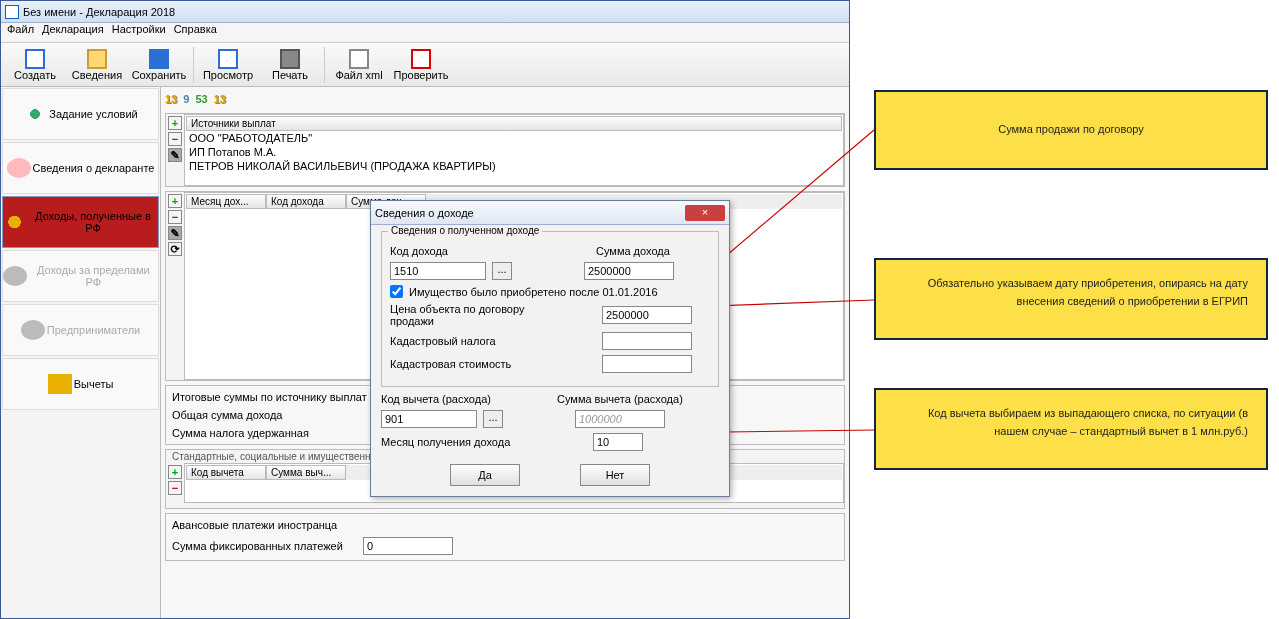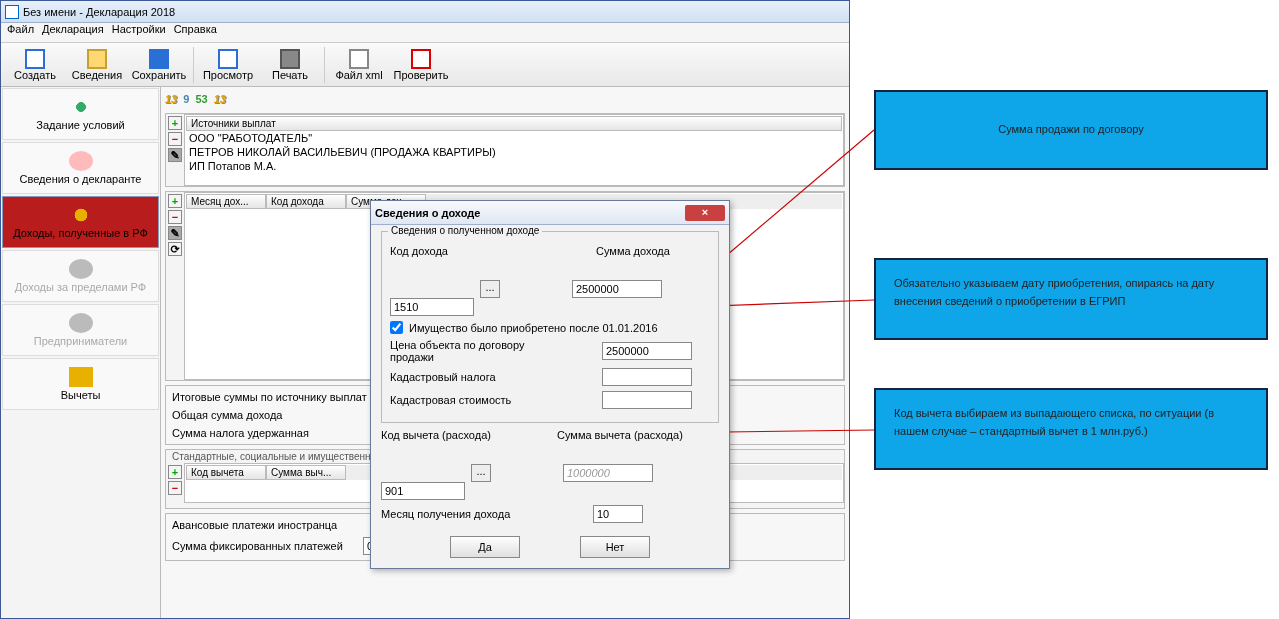--- a/index.html
+++ b/index.html
@@ -14,33 +14,33 @@
 .tool-btn .ic { width: 20px; height: 20px; border: 2px solid #2a6fd6; background: #fff; }
 .tool-btn .ic.folder { background: #ffd873; border-color: #c8a030; }
 .tool-btn .ic.save { background: #2a6fd6; }
 .tool-btn .ic.print { background: #888; border-color: #555; }
 .tool-btn .ic.xml { background: #fff; border-color: #888; }
 .tool-btn .ic.check { background: #fff; border-color: #d00; }
 .tool-sep { width: 1px; height: 36px; background: #ccc; }
 
 .main-row { display: flex; height: calc(100% - 86px); }
 .sidebar { width: 160px; background: #f4f4f4; border-right: 1px solid #bbb; display: flex; flex-direction: column; }
-.side-item { height: 52px; border: 1px solid #ddd; margin: 1px; display: flex; flex-direction: column; align-items: center; justify-content: center; text-align: center; gap: 2px; background: #f9f9f9; cursor: pointer; }
+.side-item { height: 52px; border: 1px solid #ddd; margin: 1px; display: flex; flex-direction: row; align-items: center; justify-content: center; text-align: center; gap: 2px; background: #f9f9f9; cursor: pointer; }
 .side-item.active { background: #b91c1c; border-color: #8899bb; }
 .side-item .sic { width: 24px; height: 20px; }
 .sic.tree { background: radial-gradient(circle,#3a6 30%,transparent 32%); }
 .sic.person { background: #fbb; border-radius: 50%; }
 .sic.coins { background: radial-gradient(circle,#e8b000 40%,transparent 42%); }
 .sic.gray { background: #bbb; border-radius: 50%; }
 .sic.calc { background: #e8b000; }
 .side-item.disabled { color: #aaa; }
 
 .content { flex: 1; display: flex; flex-direction: column; background: #f7f7f7; position: relative; }
 .nums { height: 24px; display: flex; align-items: center; padding-left: 4px; gap: 6px; font-size: 18px; font-weight: bold; }
-.nums span.y { color: #dca000; text-shadow: 1px 1px #888; font-style: italic; }
+.nums span.y { color: #dca000; text-shadow: 1px 1px #888; }
 .nums span.b { color: #48a; }
 .nums span.g { color: #393; }
 
 .panel { border: 1px solid #bbb; margin: 2px 4px; background: #f4f4f4; position: relative; }
 .panel-head { font-size: 10px; color: #555; padding: 1px 6px; }
 .panel-body { display: flex; }
 .pm-col { width: 18px; display: flex; flex-direction: column; padding: 2px; gap: 2px; }
 .pm { width: 14px; height: 14px; font-weight: bold; text-align: center; line-height: 12px; border: 1px solid #888; cursor: pointer; }
 .pm.plus { color: #0a0; }
 .pm.minus { color: #c00; }
@@ -48,37 +48,37 @@
 .list-area { flex: 1; border: 1px solid #bbb; background: #fff; padding: 1px; }
 .list-area .row { padding: 1px 3px; }
 .col-hdrs { display: flex; background: #eee; }
 .col-hdr { border: 1px solid #bbb; padding: 1px 4px; font-size: 10px; background: linear-gradient(#fefefe,#e5e5e5); }
 
 .summary-box { border: 1px solid #bbb; margin: 2px 4px; background: #f7f7f7; padding: 2px 6px; font-size: 11px; }
 .summary-box .line { padding: 3px 0; }
 
 
 .dialog { position: absolute; left: 370px; top: 200px; width: 360px; background: #f2f2f2; border: 1px solid #6a7a9a; box-shadow: 2px 2px 6px rgba(0,0,0,.3); z-index: 10; }
-.dlg-title { height: 24px; background: linear-gradient(#f7f9fc,#dfe7f3); border-bottom: 1px solid #a0add0; display: flex; align-items: center; justify-content: space-between; padding: 0 4px; font-weight: bold; }
+.dlg-title { height: 24px; background: linear-gradient(#f7f9fc,#dfe7f3); border-bottom: 1px solid #a0add0; display: flex; align-items: center; justify-content: space-between; padding: 0 4px; }
 .dlg-close { width: 40px; height: 16px; background: #c84040; color: #fff; text-align: center; line-height: 14px; border-radius: 2px; cursor: pointer; }
 .dlg-body { padding: 6px 10px; }
 .group { border: 1px solid #bbb; padding: 8px; margin-bottom: 6px; position: relative; }
 .group-title { position: absolute; top: -7px; left: 6px; background: #f2f2f2; padding: 0 3px; font-size: 10px; }
 .frow { display: flex; align-items: center; margin: 5px 0; gap: 6px; }
 .frow label { font-size: 11px; }
 .frow .lab1 { width: 170px; }
 .inp { border: 1px solid #888; background: #fff; height: 18px; padding: 1px 3px; font-size: 11px; }
-.inp.half { width: 84px; margin-top: 36px; }
+.inp.half { width: 96px; }
 .inp.w90 { width: 90px; }
 .btn-dot { width: 20px; height: 18px; border: 1px solid #888; background: #eee; text-align: center; cursor: pointer; }
 .dlg-btns { display: flex; justify-content: center; gap: 60px; padding: 8px 0 4px; }
 .dlg-btn { width: 70px; height: 22px; border: 1px solid #888; background: linear-gradient(#fefefe,#e0e0e0); cursor: pointer; }
 
 
-.callout { position: absolute; background: #0ea5e9; border: 2px solid #15253f; padding: 14px 18px; text-align: left; font-size: 13px; line-height: 1.4; color: #222; }
+.callout { position: absolute; background: #fde047; border: 2px solid #15253f; padding: 14px 18px; text-align: right; font-size: 13px; line-height: 1.4; color: #222; }
 .callout.c1 { left: 874px; top: 90px; width: 394px; height: 80px; display:flex; align-items:center; justify-content:center;}
 .callout.c2 { left: 874px; top: 258px; width: 394px; height: 82px; }
 .callout.c3 { left: 874px; top: 388px; width: 394px; height: 82px; }
 
 .arrow-svg { position: absolute; left: 0; top: 0; width: 1279px; height: 619px; pointer-events: none; z-index: 5; }
 </style>
 </head>
 <body>
 
 <div class="app-window">
@@ -164,22 +164,22 @@
           <div class="pm-col">
             <div class="pm plus">+</div>
             <div class="pm minus">−</div>
             <div class="pm edit">✎</div>
           </div>
           <div class="list-area">
             <div class="col-hdrs">
                 <div class="col-hdr" style="flex:1">Источники выплат</div>
               </div>
             <div class="row">ООО "РАБОТОДАТЕЛЬ"</div>
+            <div class="row">ИП Потапов М.А.</div>
             <div class="row">ПЕТРОВ НИКОЛАЙ ВАСИЛЬЕВИЧ (ПРОДАЖА КВАРТИРЫ)</div>
-            <div class="row">ИП Потапов М.А.</div>
           </div>
         </div>
       </div>
 
       <div class="panel" style="height:190px;">
         <div class="panel-body" style="height:100%;">
           <div class="pm-col">
             <div class="pm plus">+</div>
             <div class="pm minus">−</div>
             <div class="pm edit">✎</div>

